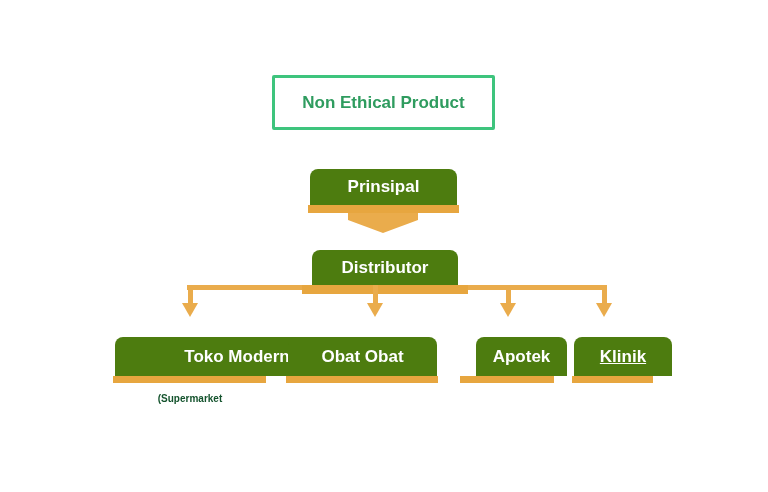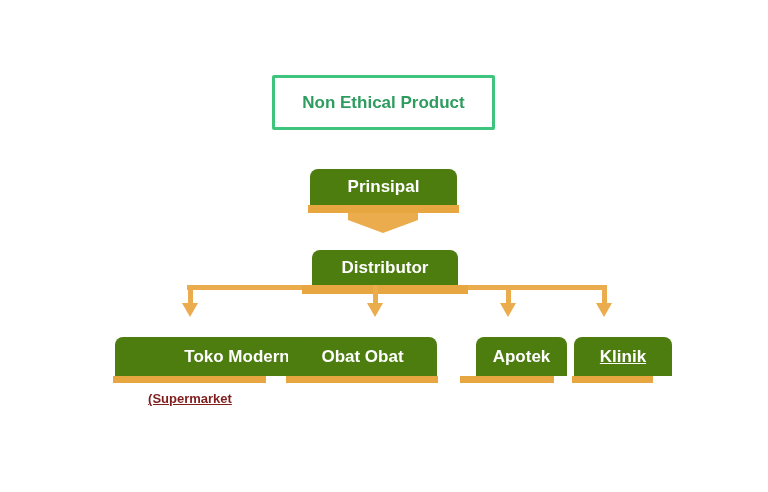--- a/index.html
+++ b/index.html
@@ -44,21 +44,21 @@
   .bar-toko-modern  { left:113px; top:376px; width:153px; height:7px; }
   .node-toko-obat   { left:288px; top:337px; width:149px; height:39px; }
   .bar-toko-obat    { left:286px; top:376px; width:152px; height:7px; }
   .node-apotek      { left:462px; top:337px; width:91px;  height:39px;margin-left:14px; }
   .bar-apotek       { left:460px; top:376px; width:94px;  height:7px; }
   .node-klinik      { left:574px; top:337px; width:98px;  height:39px;text-decoration:underline; }
   .bar-klinik       { left:572px; top:376px; width:81px;  height:7px; }
 
   .caption {
     position:absolute; left:100px; top:389px; width:180px;
-    text-align:center; color:#7f1d1d; font-size:13px; font-weight:bold; line-height:19px;text-decoration:underline;
+    text-align:center; color:#14532d; font-size:10px; font-weight:bold; line-height:19px;
   }
 </style>
 </head>
 <body>
 
 <div class="stage">
 
   <div class="title-box">
     <span>Non Ethical Product</span>
   </div>

